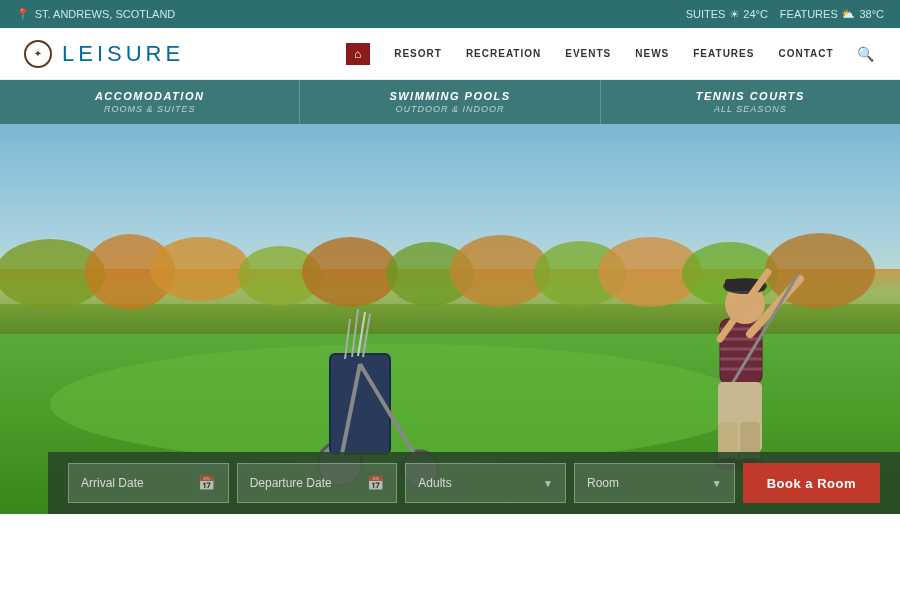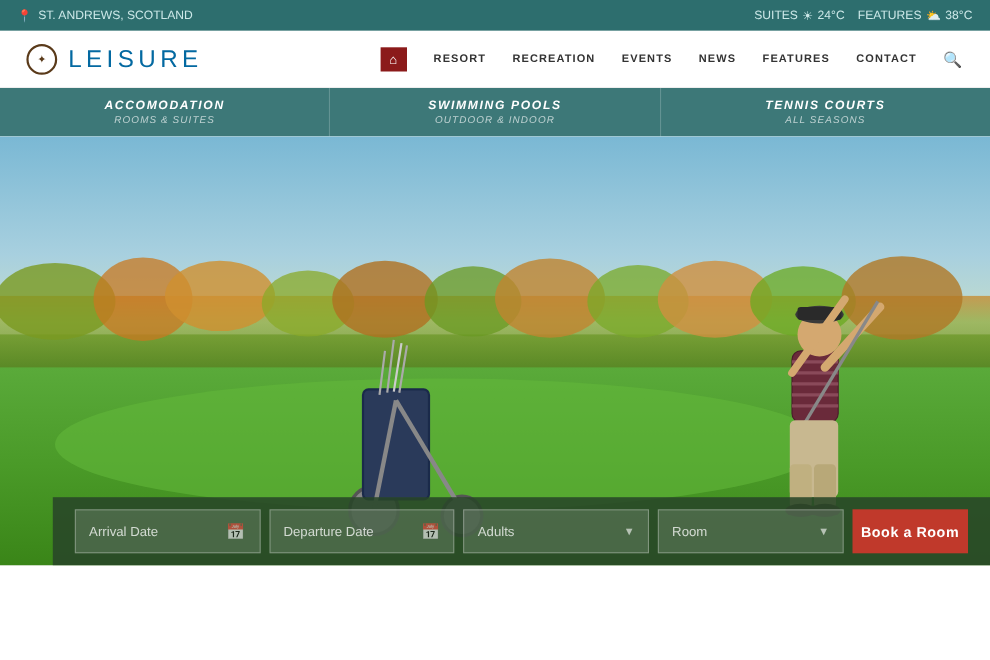--- a/index.html
+++ b/index.html
@@ -179,21 +179,21 @@
     }
     .booking-select-arrow {
       color: rgba(255,255,255,0.6);
       font-size: 10px;
     }
     .book-btn {
       height: 40px;
       background-color: #c0392b;
       color: white;
       border: none;
-      padding: 0 8px;
+      padding: 0 24px;
       font-size: 13px;
       font-weight: 700;
       letter-spacing: 0.5px;
       cursor: pointer;
       white-space: nowrap;
     }
 
     
     .golf-scene {
       position: absolute;

